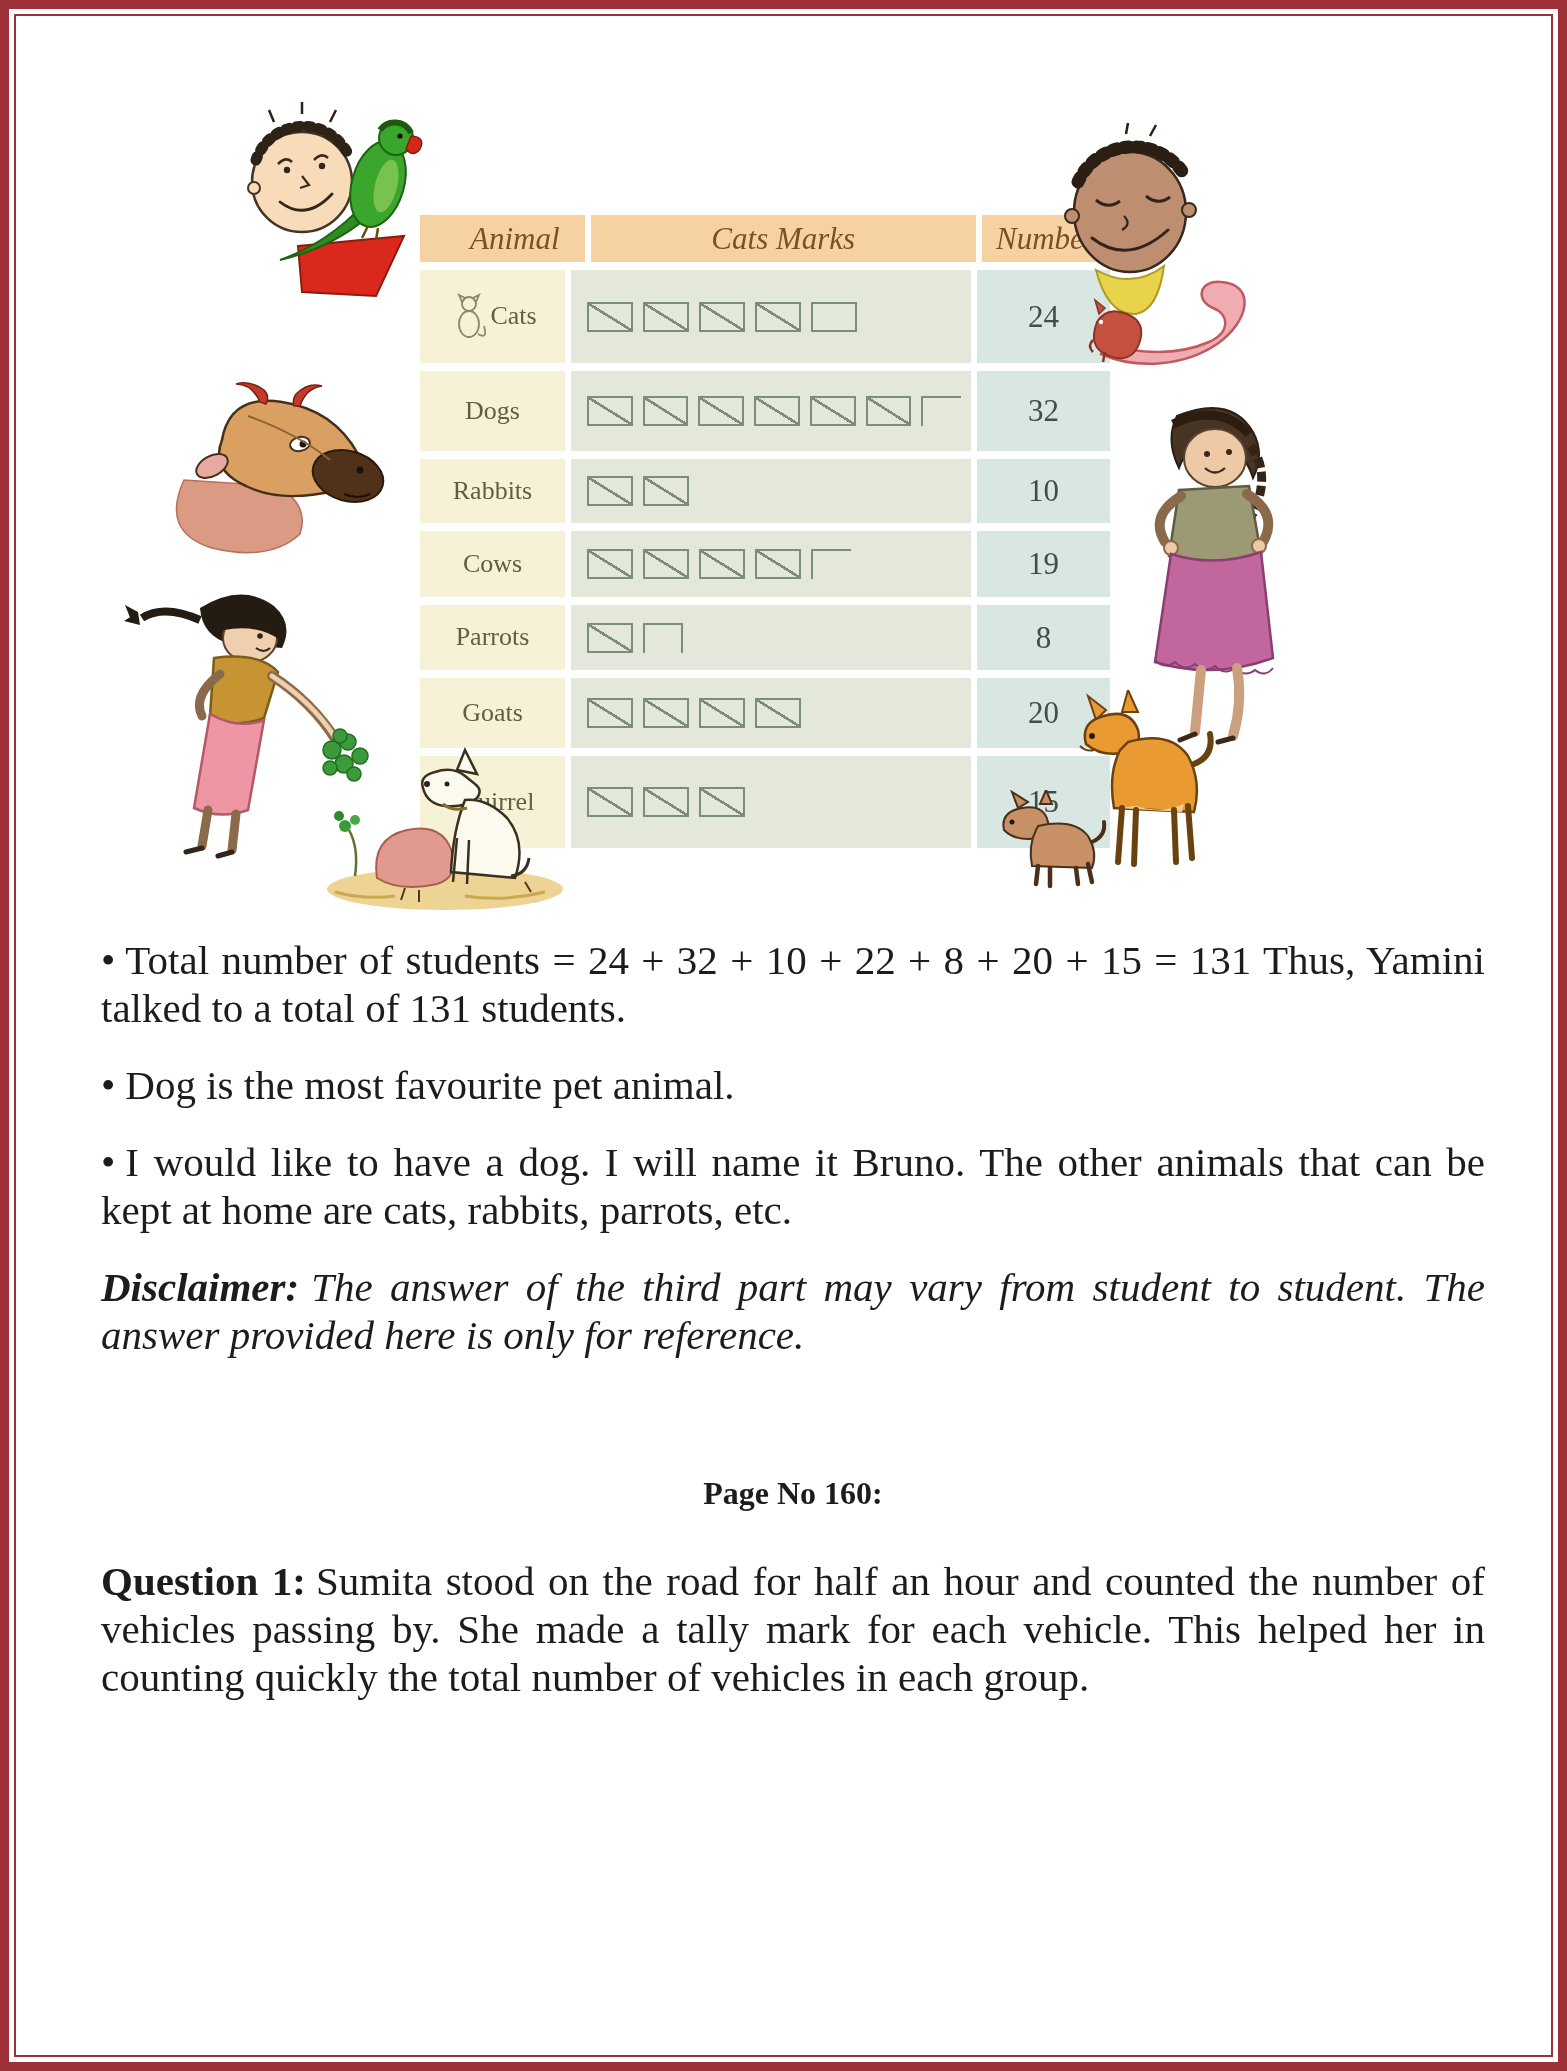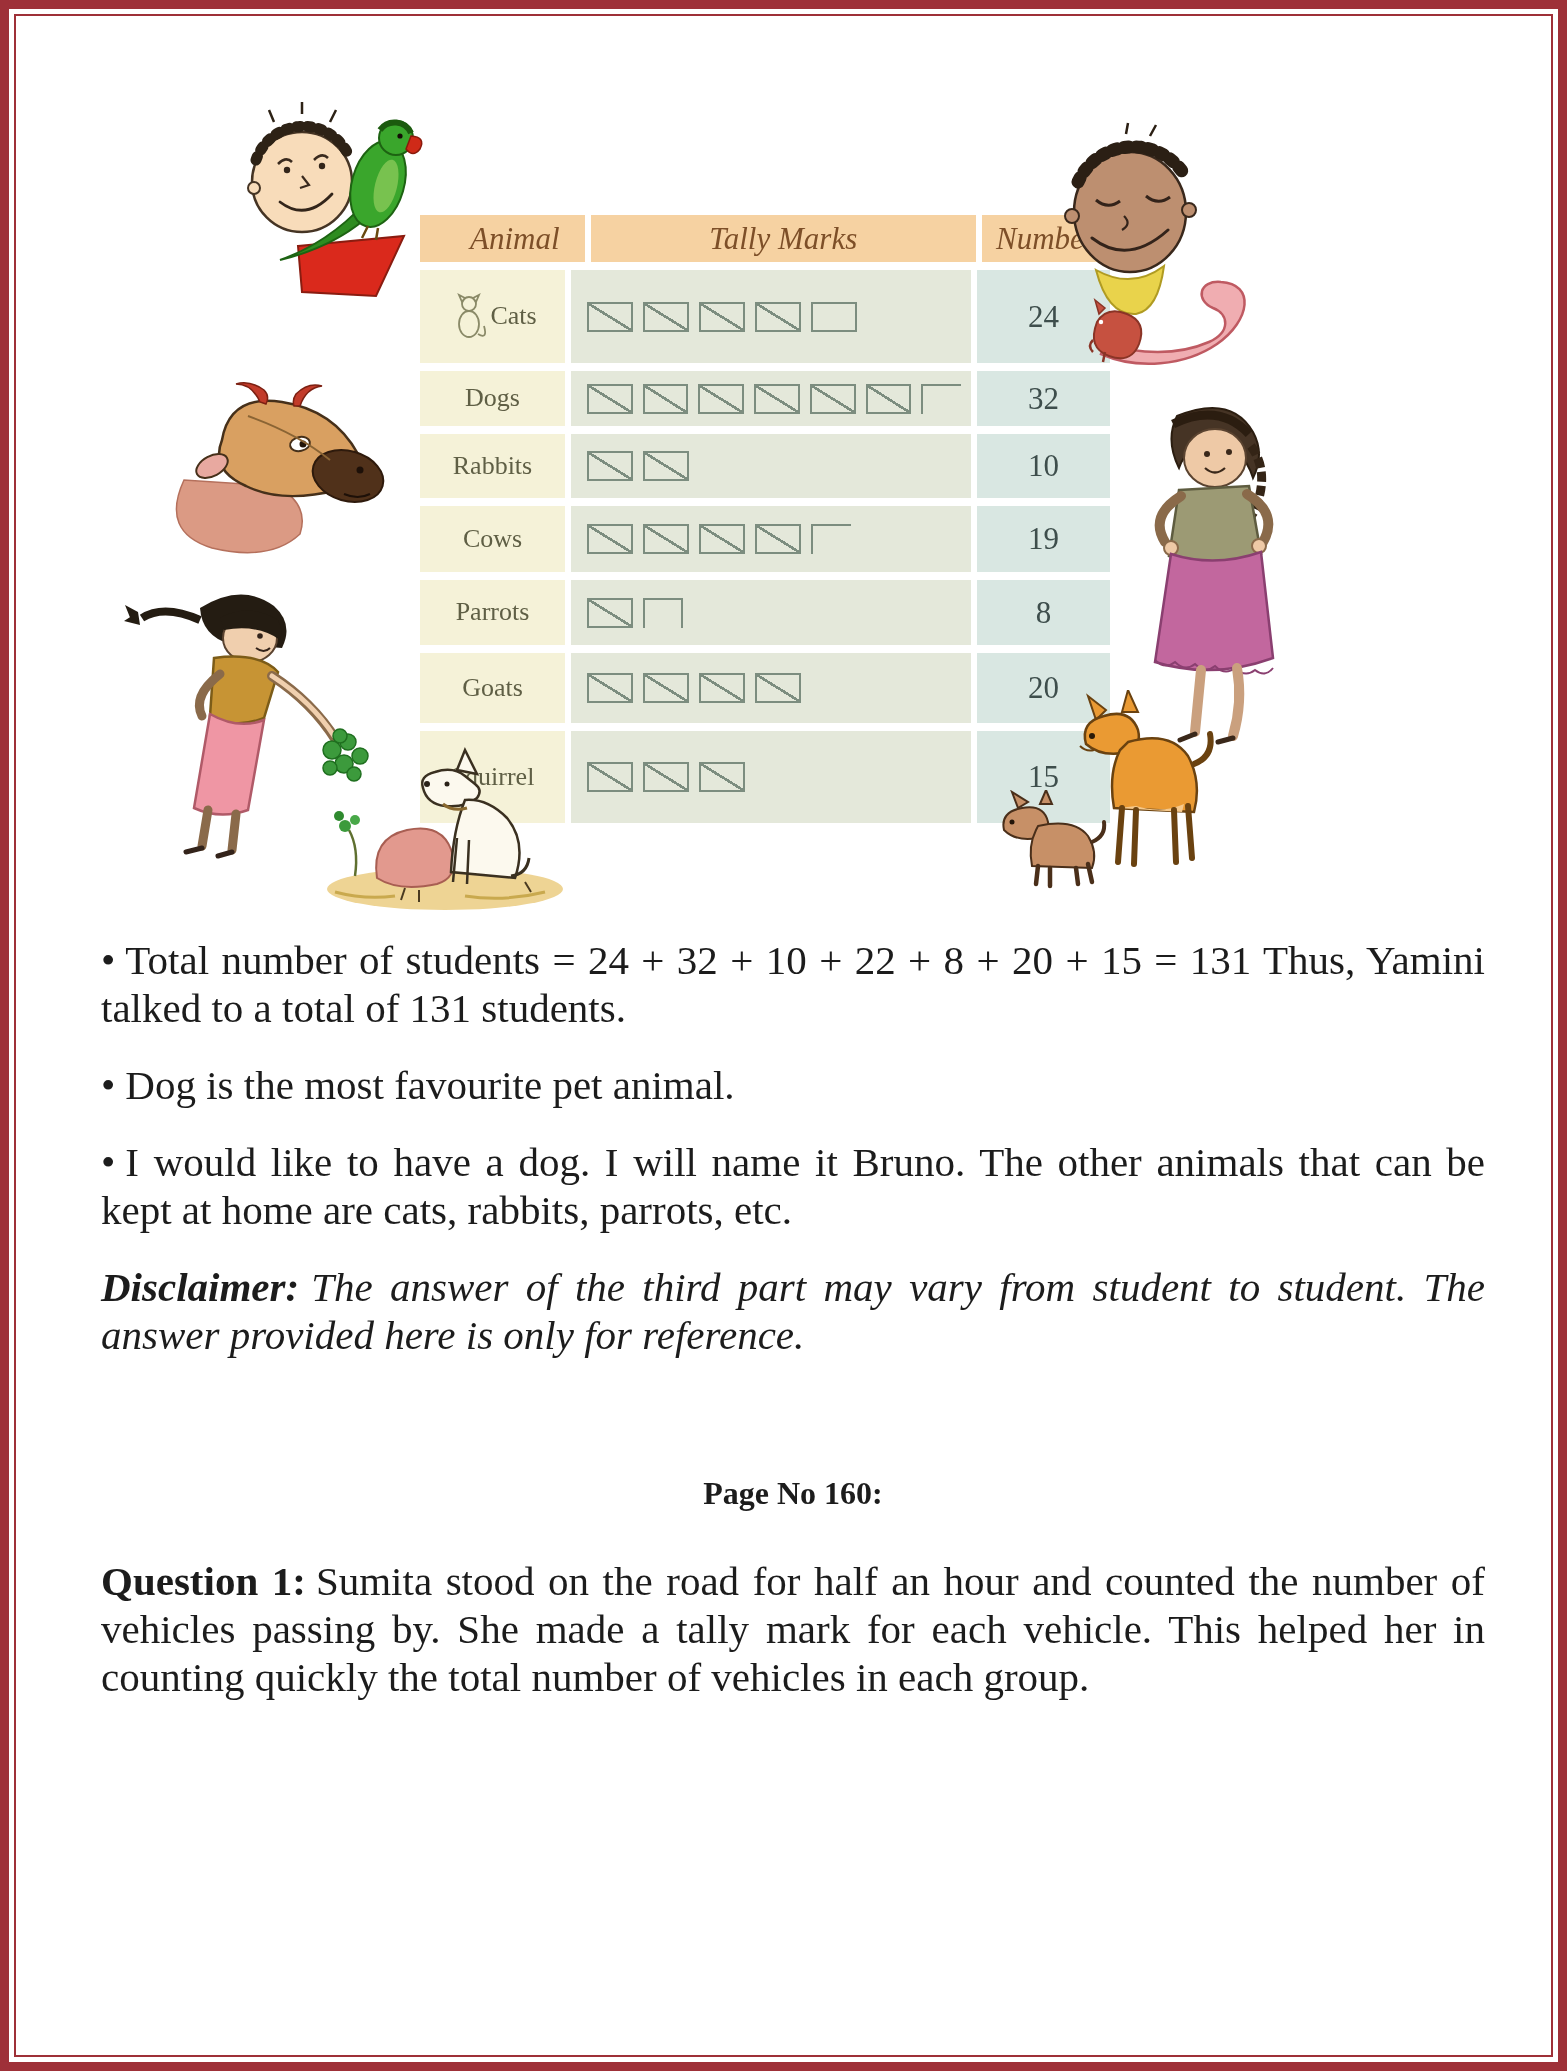--- a/index.html
+++ b/index.html
@@ -47,21 +47,21 @@
 
 <div class="page">
   <div class="outer-frame"></div>
   <div class="inner-frame"></div>
 
   <div class="figure">
 
     <div class="ttable">
       <div class="thead">
         <div class="hcell animal">Animal</div>
-        <div class="hcell tally">Tally Marks</div>
+        <div class="hcell tally">Cats Marks</div>
         <div class="hcell number">Number</div>
       </div>
       <div id="table-rows">
           <div class="trow" style="height: 93px;">
             <div class="cell animal">
               <svg width="42" height="50" viewBox="0 0 42 50">
                 <path d="M14,10 l-3,-7 6,3 Z M28,10 l3,-7 -6,3 Z" fill="none" stroke="#8a8a68" stroke-width="1.8"></path>
                 <circle cx="21" cy="12" r="7" fill="none" stroke="#8a8a68" stroke-width="1.8"></circle>
                 <ellipse cx="21" cy="32" rx="10" ry="13" fill="none" stroke="#8a8a68" stroke-width="1.8"></ellipse>
                 <path d="M30,42 q10,6 6,-8" fill="none" stroke="#8a8a68" stroke-width="1.8"></path>
@@ -70,21 +70,21 @@
             </div>
             <div class="cell tally">
               <span class="tbox t5"></span>
               <span class="tbox t5"></span>
               <span class="tbox t5"></span>
               <span class="tbox t5"></span>
               <span class="tbox t4"></span>
             </div>
             <div class="cell number">24</div>
           </div>
-          <div class="trow" style="height: 55px;">
+          <div class="trow" style="height: 80px;">
             <div class="cell animal">
               <div class="alabel">Dogs</div>
             </div>
             <div class="cell tally">
               <span class="tbox t5"></span>
               <span class="tbox t5"></span>
               <span class="tbox t5"></span>
               <span class="tbox t5"></span>
               <span class="tbox t5"></span>
               <span class="tbox t5"></span>

